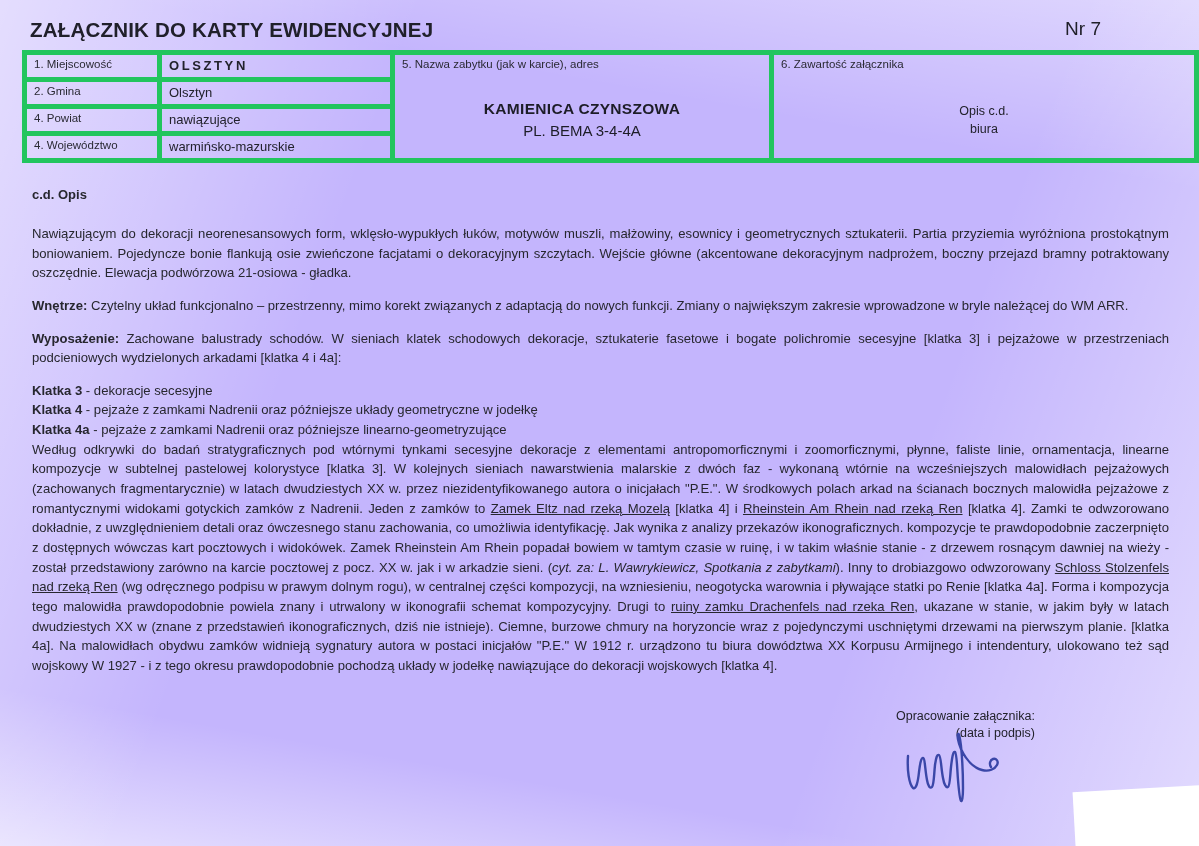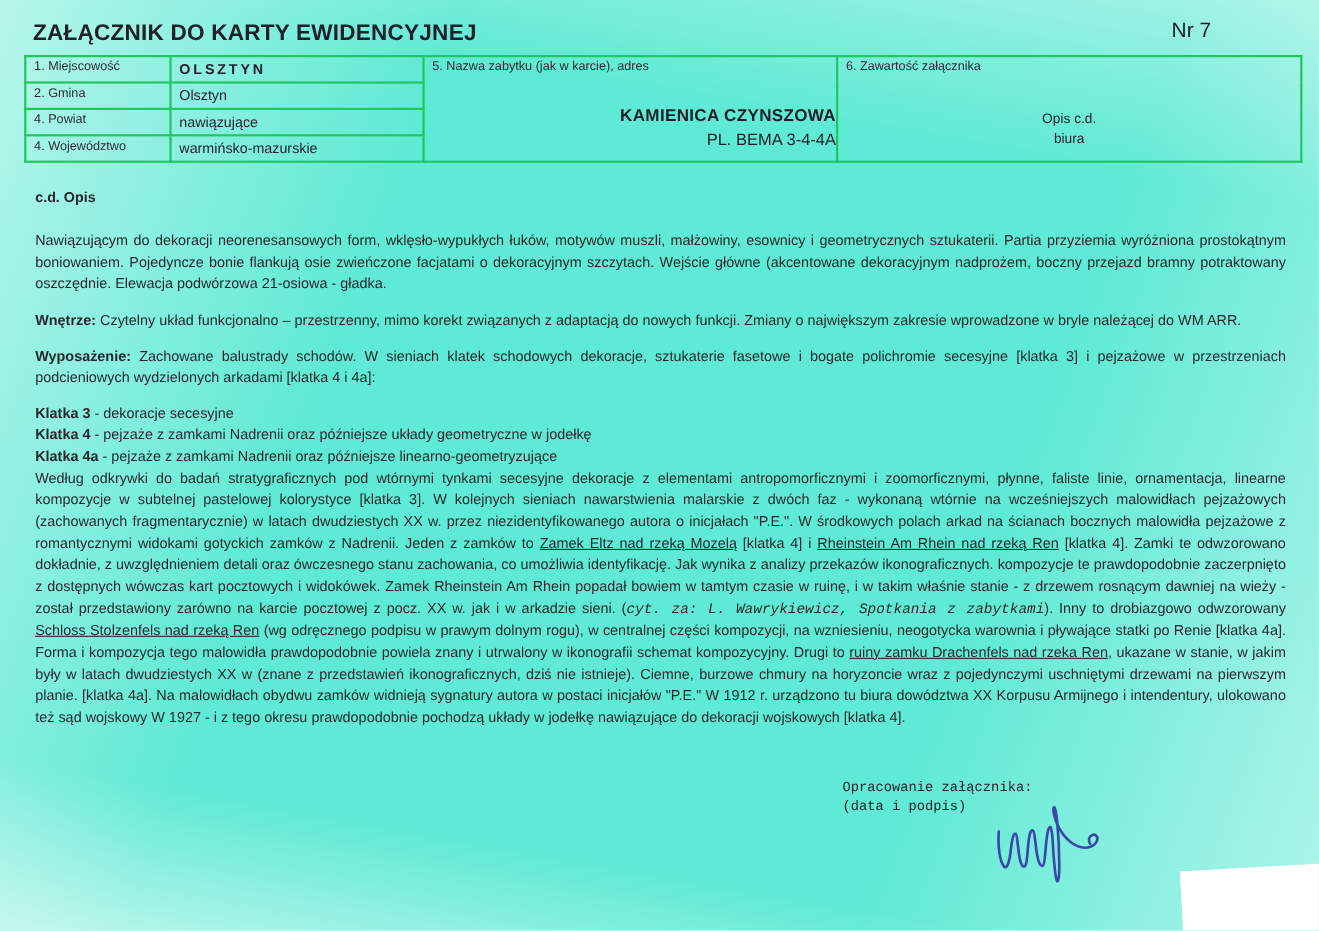--- a/index.html
+++ b/index.html
@@ -8,21 +8,21 @@
     padding: 0;
     background: #ffffff;
   }
   body {
     font-family: "Liberation Sans", sans-serif;
   }
   .page {
     position: relative;
     width: 1199px;
     height: 846px;
-    background: #5eead4;
+    background: #c4b5fd;
     overflow: hidden;
     box-sizing: border-box;
   }
   
   .page::before {
     content: "";
     position: absolute;
     inset: 0;
     background:
       linear-gradient(110deg, rgba(255,255,255,0.55) 0%, rgba(255,255,255,0.0) 28%, rgba(255,255,255,0.0) 72%, rgba(255,255,255,0.5) 100%),
@@ -73,21 +73,21 @@
     color: #20202a;
   }
 
   table.hdr {
     width: 100%;
     border-collapse: collapse;
     table-layout: fixed;
     color: #22222c;
   }
   table.hdr td {
-    border: 2px solid #22c55e;
+    border: 5px solid #22c55e;
     padding: 0;
     vertical-align: top;
   }
   .cell-pad {
     padding: 3px 7px 4px 7px;
   }
   .lbl {
     font-size: 11.5px;
     color: #2a2a34;
     white-space: nowrap;
@@ -100,21 +100,21 @@
     font-size: 13px;
     font-weight: bold;
     letter-spacing: 2.6px;
   }
   .row-l { width: 130px; }
   .row-v { width: 228px; }
   .c5 { width: 374px; }
   .c6 { width: 420px; }
 
   .monument-block {
-    text-align: right;
+    text-align: center;
     padding-top: 26px;
   }
   .monument-name {
     font-size: 15.5px;
     font-weight: bold;
     letter-spacing: 0.3px;
     color: #1d1d27;
   }
   .monument-addr {
     font-size: 15px;
@@ -143,41 +143,40 @@
   p.txt {
     font-size: 13.1px;
     line-height: 1.5;
     margin: 0 0 13px 0;
     text-align: justify;
     color: #27272f;
   }
   p.txt.tight { margin-bottom: 0; }
   .b { font-weight: bold; }
   .u { text-decoration: underline; }
-  .i { font-style: italic; font-family: Liberation Mono, monospace; }
+  .i { font-style: italic; }
   .nojust { text-align: left; }
 
   
   .footer {
     position: absolute;
     left: 10px;
     right: 8px;
     bottom: 14px;
     height: 106px;
   }
   .foot-prep {
     position: absolute;
-    left: 734px;
+    left: 773px;
     top: 0;
     width: 230px;
-    text-align: left;
+    text-align: right;
     font-size: 12.5px;
     line-height: 1.35;
     color: #23232c;
-    font-family: Liberation Mono, monospace;
   }
   .foot-author {
     position: absolute;
     right: 26px;
     top: 13px;
     width: 210px;
     text-align: center;
     font-size: 12.8px;
     line-height: 1.4;
     color: #23232c;

